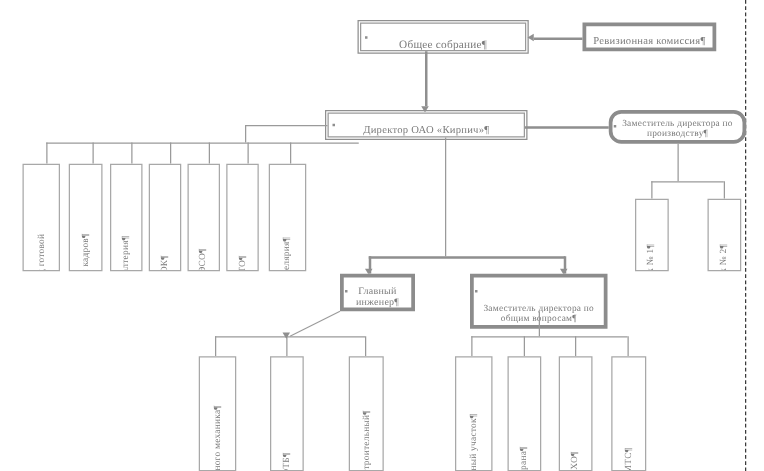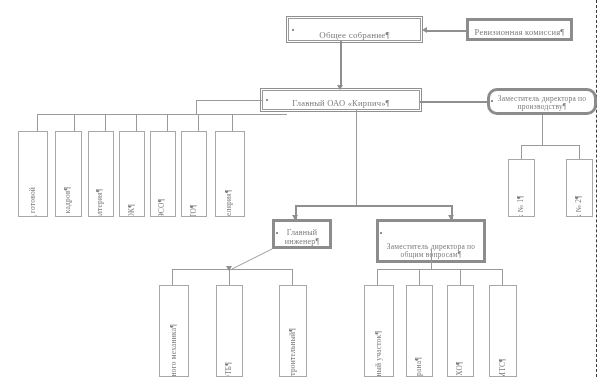--- a/index.html
+++ b/index.html
@@ -118,21 +118,21 @@
     <span class="txt">Ревизионная комиссия¶</span>
   </div>
 
   <div class="ln h2" style="left:427px; top:30px; width:39px;"></div>
   <div class="arrow-left" style="left:422px; top:27px;"></div>
 
   <div class="ln v2" style="left:340px; top:41px; height:44px;"></div>
   <div class="arrow-down" style="left:337px; top:85px;"></div>
 
   <div class="node strong" style="left:262px; top:90px; width:158px; height:20px; font-size:8.5px;">
-    <span class="txt">Главный ОАО «Кирпич»¶</span>
+    <span class="txt">Директор ОАО «Кирпич»¶</span>
   </div>
   <div class="handle" style="left:266px; top:99px;"></div>
 
   <div class="ln h" style="left:196px; top:100px; width:66px;"></div>
   <div class="ln v" style="left:196px; top:100px; height:14px;"></div>
   <div class="ln h" style="left:37px; top:114px; width:250px;"></div>
 
   <div class="ln v" style="left:37px;  top:114px; height:17px;"></div>
   <div class="ln v" style="left:74px;  top:114px; height:17px;"></div>
   <div class="ln v" style="left:105px; top:114px; height:17px;"></div>

